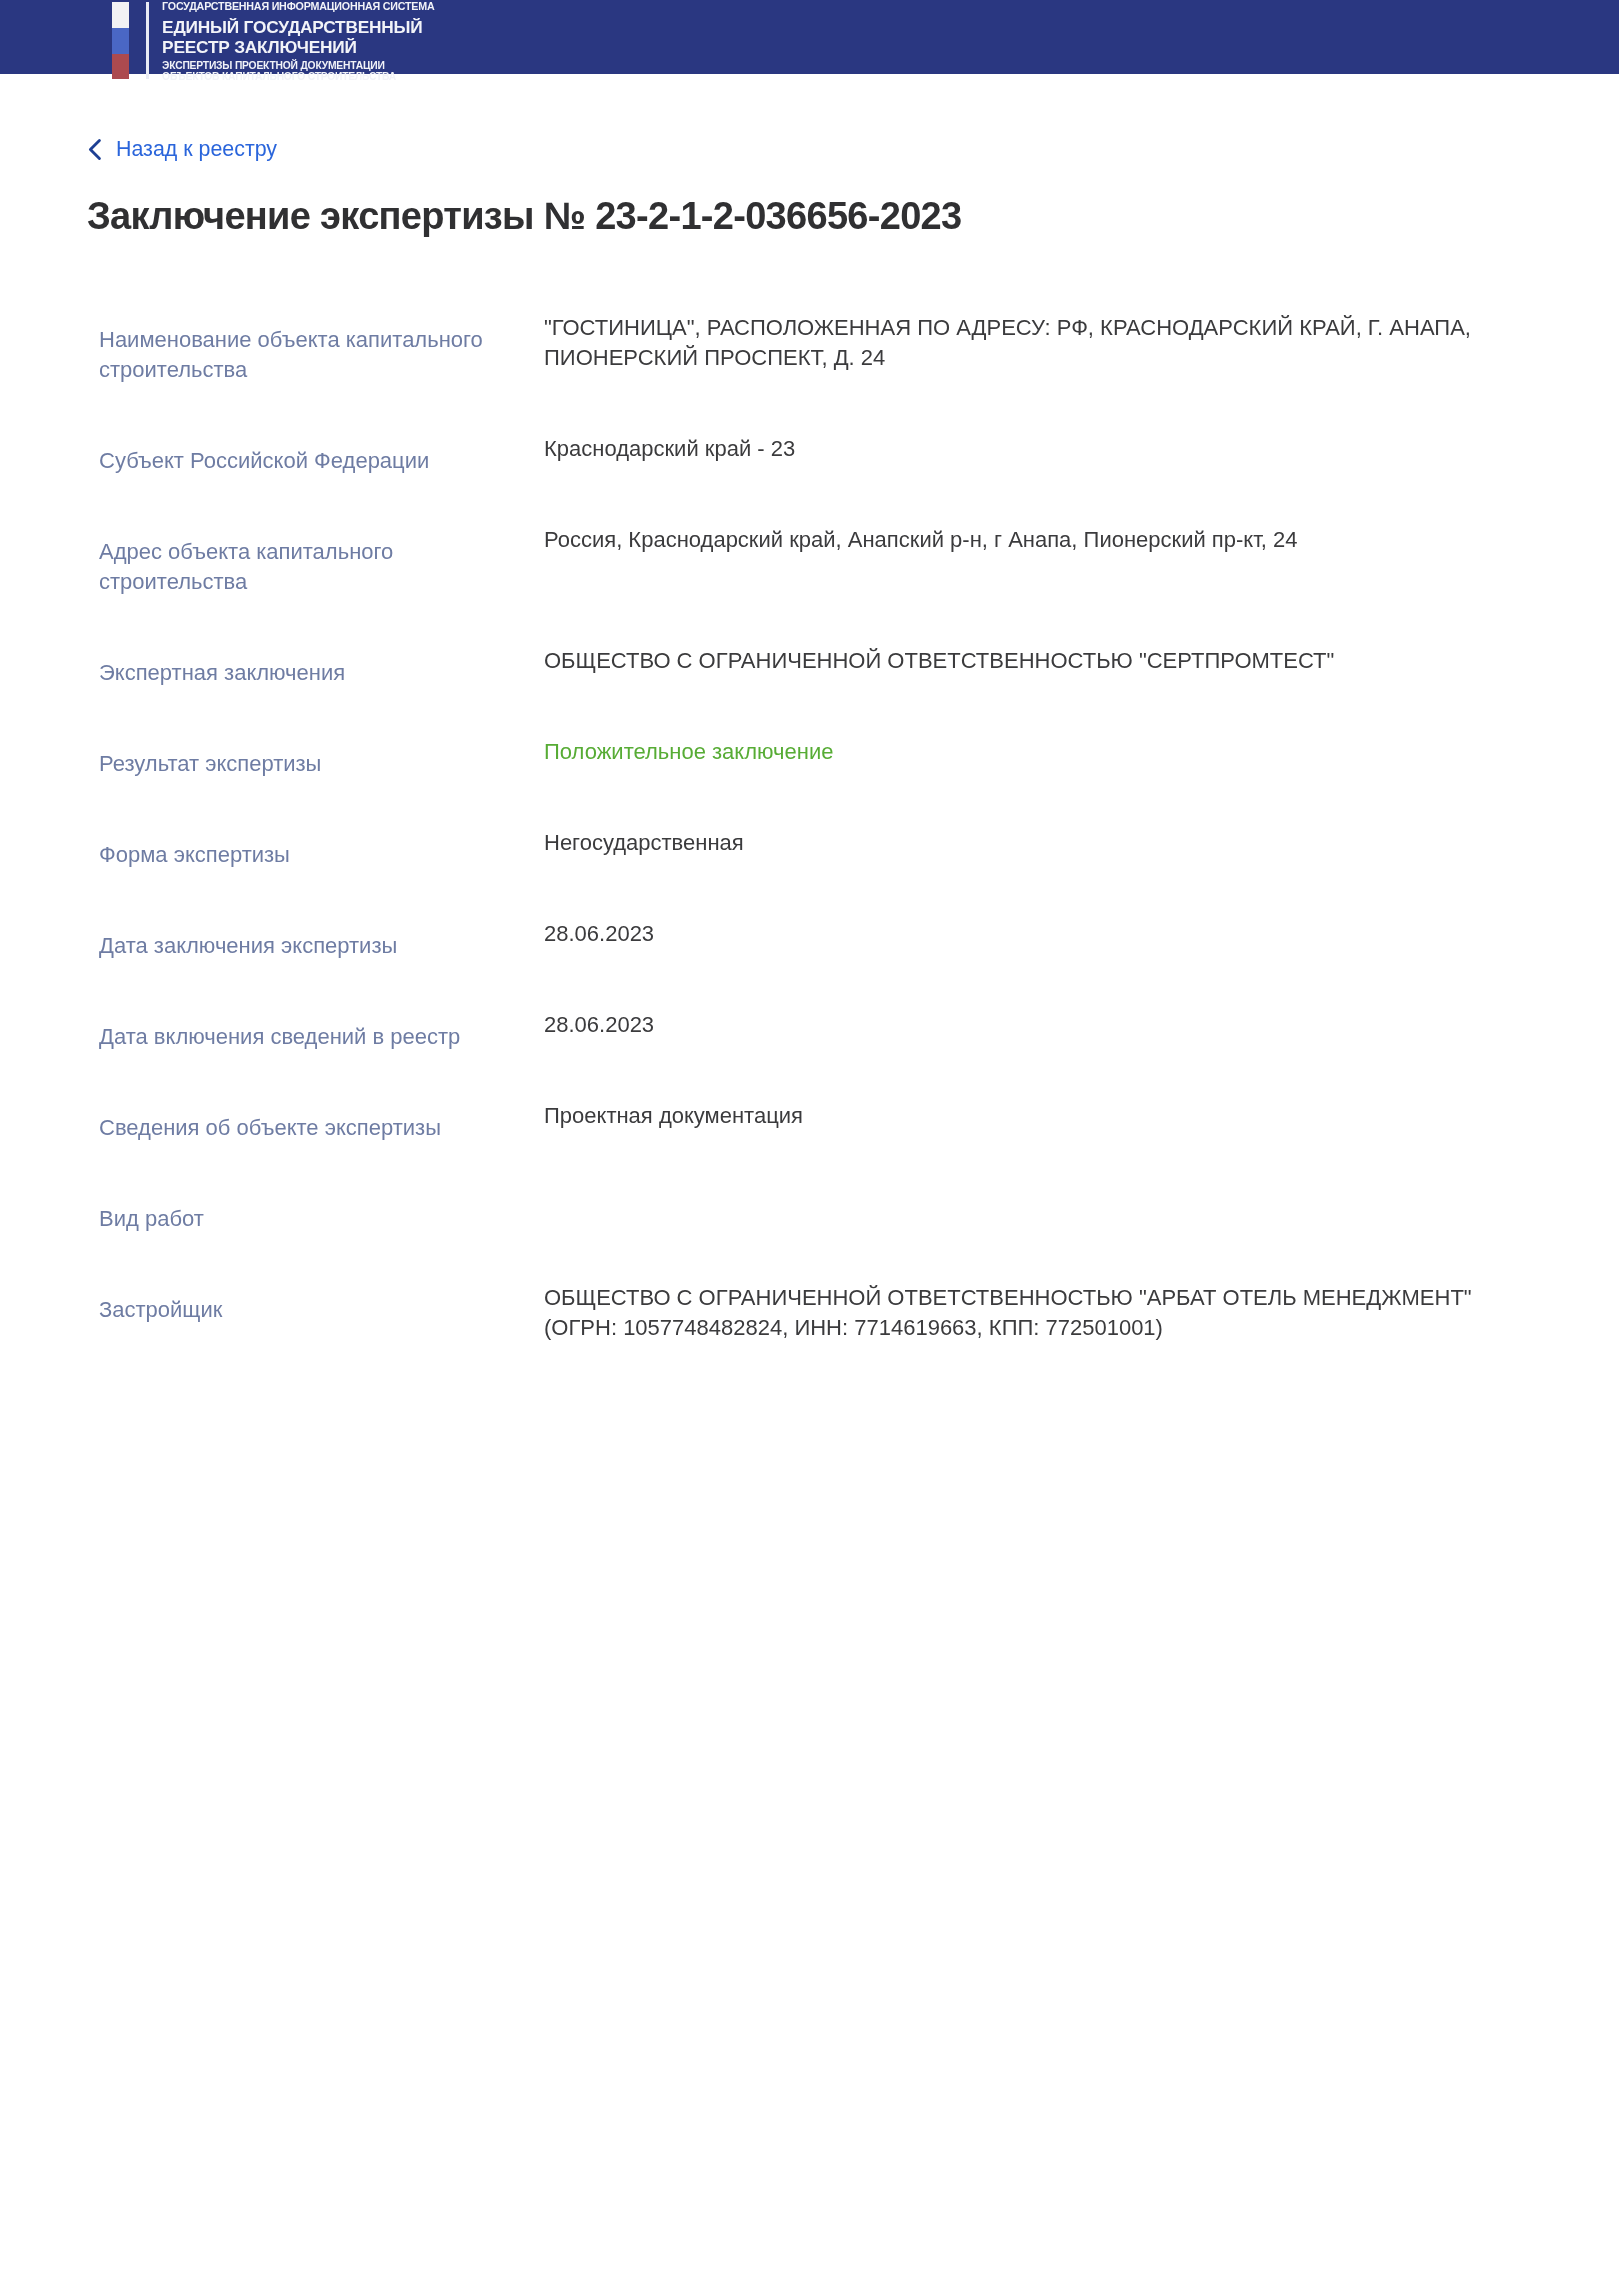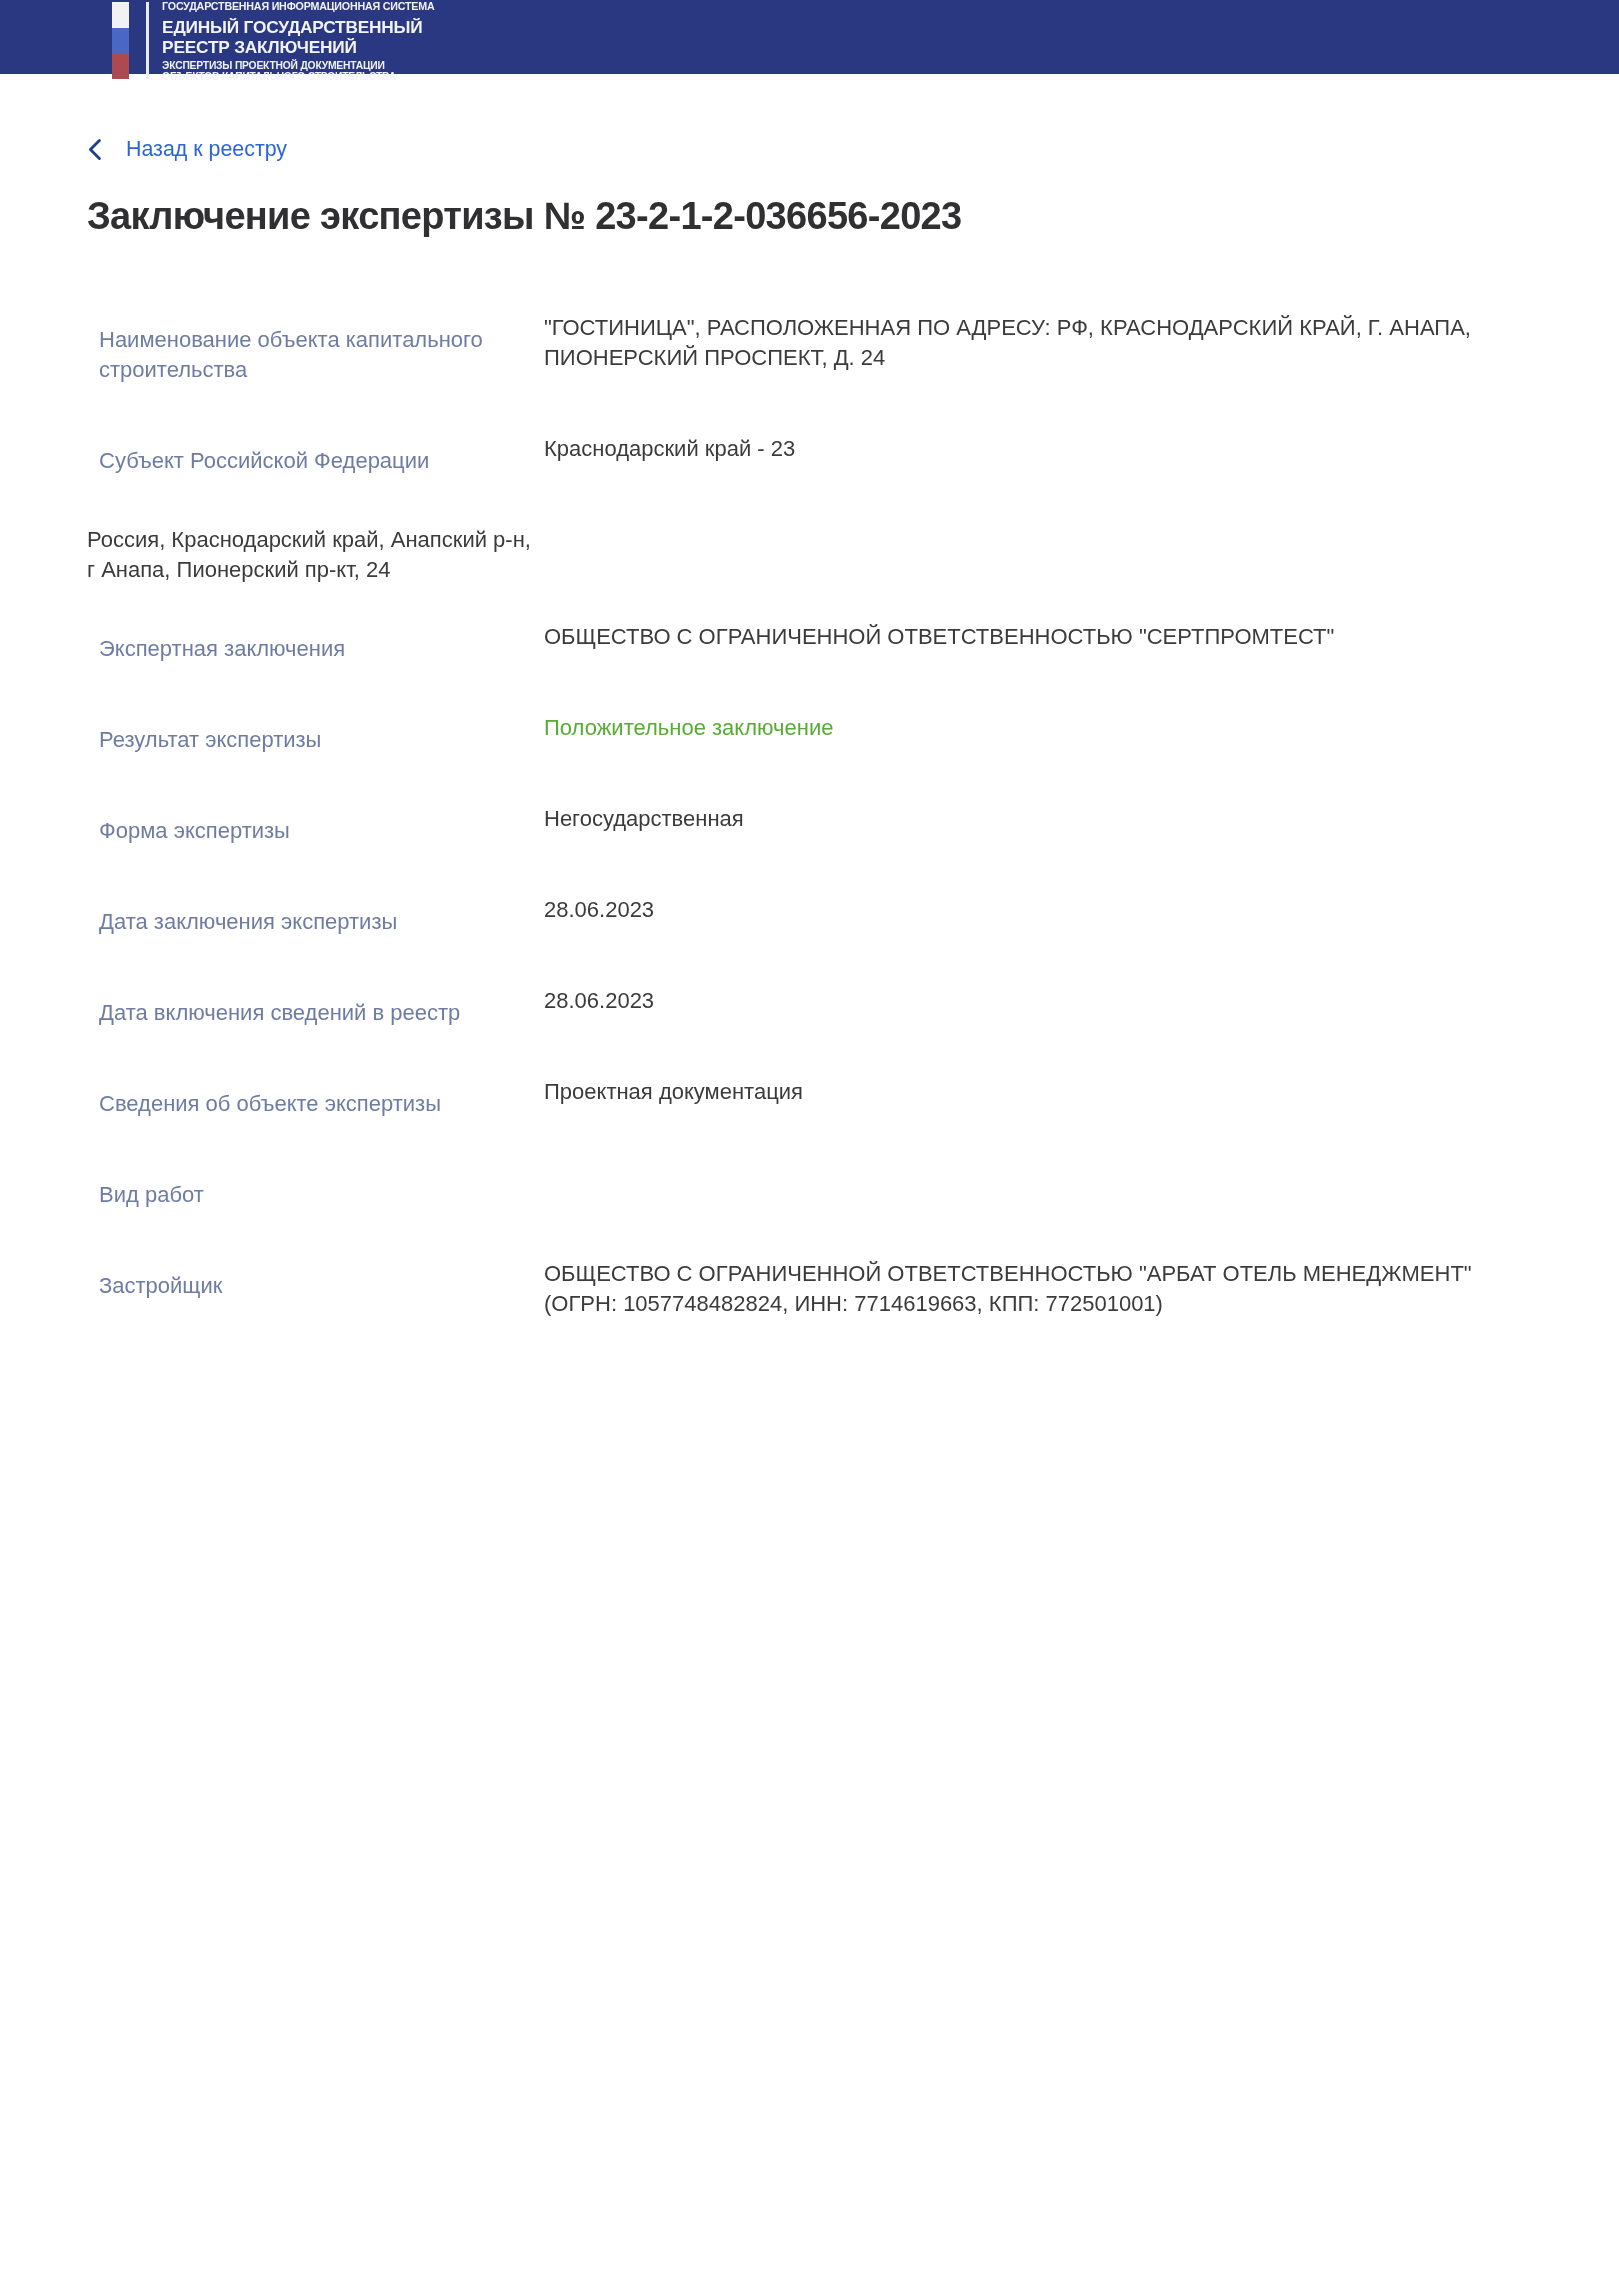--- a/index.html
+++ b/index.html
@@ -67,21 +67,21 @@
   .brand-sub.first { margin-top: 3.3px; }
 
   
   .main {
     padding: 0 87px;
   }
   .back-link {
     margin-top: 64px;
     display: inline-flex;
     align-items: center;
-    gap: 24px;
+    gap: 14px;
     font-size: 21.4px;
     line-height: 23px;
     color: var(--link, #2A65DB);
     text-decoration: none;
     cursor: pointer;
   }
   .back-link .chev {
     display: inline-flex;
     align-items: center;
   }
@@ -163,20 +163,21 @@
       <dt class="detail-label">Наименование объекта капитального строительства</dt>
       <dd class="detail-value">"ГОСТИНИЦА", РАСПОЛОЖЕННАЯ ПО АДРЕСУ: РФ, КРАСНОДАРСКИЙ КРАЙ, Г. АНАПА, ПИОНЕРСКИЙ ПРОСПЕКТ, Д. 24</dd>
     </div>
 
     <div class="detail-row">
       <dt class="detail-label">Субъект Российской Федерации</dt>
       <dd class="detail-value">Краснодарский край - 23</dd>
     </div>
 
     <div class="detail-row">
+      <dt class="detail-label">Адрес объекта капитального строительства</dt>
       <dd class="detail-value">Россия, Краснодарский край, Анапский р-н, г Анапа, Пионерский пр-кт, 24</dd>
     </div>
 
     <div class="detail-row">
       <dt class="detail-label">Экспертная заключения</dt>
       <dd class="detail-value">ОБЩЕСТВО С ОГРАНИЧЕННОЙ ОТВЕТСТВЕННОСТЬЮ "СЕРТПРОМТЕСТ"</dd>
     </div>
 
     <div class="detail-row">
       <dt class="detail-label">Результат экспертизы</dt>

